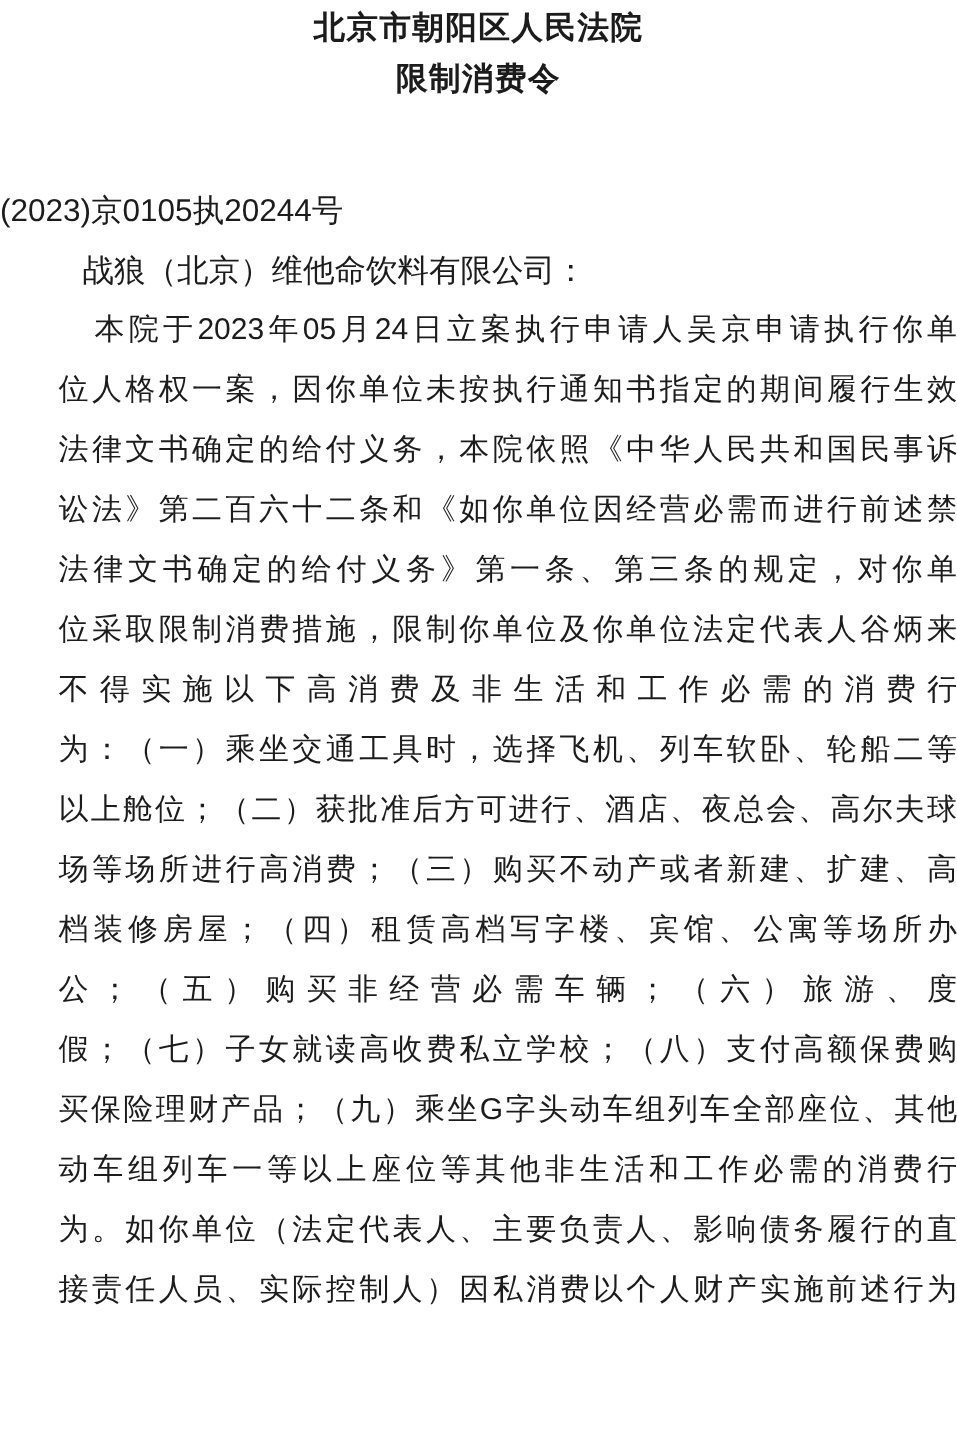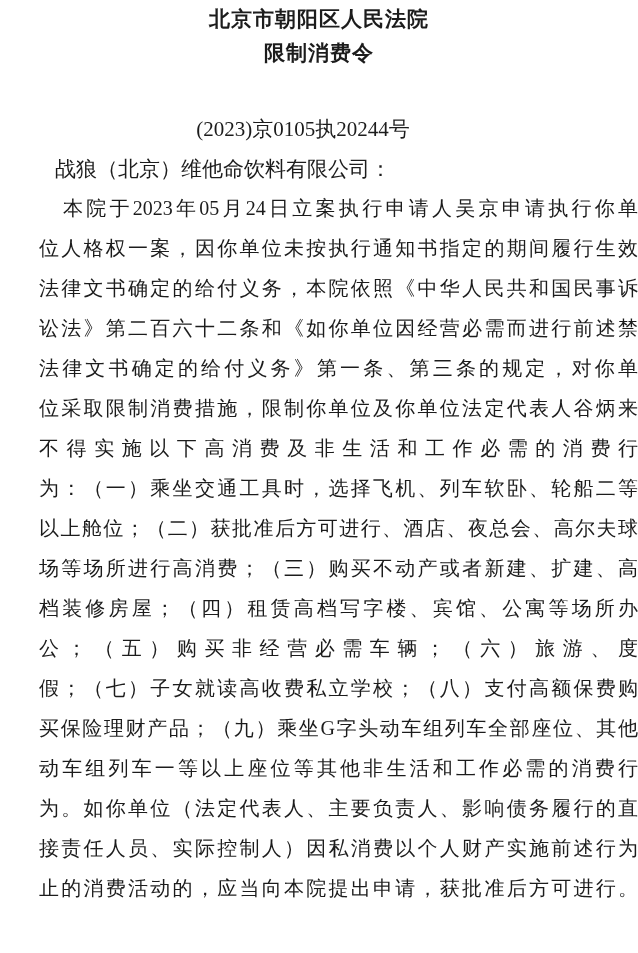--- a/index.html
+++ b/index.html
@@ -3,38 +3,38 @@
 <meta charset="utf-8">
 <style>
   html, body { margin: 0; padding: 0; background: #ffffff; }
   .page {
     position: relative;
     width: 638px;
     height: 953px;
     margin: 0;
     background: #ffffff;
     color: #1c1c1c;
-    font-family: Liberation Serif, serif;
+    font-family: Liberation Sans, sans-serif;
     overflow: hidden;
     box-sizing: border-box;
   }
   .titles {
     padding-top: 2px;
     text-align: center;
   }
   .court-name, .doc-title {
     font-size: 21px;
     font-weight: bold;
     line-height: 34px;
     letter-spacing: 1px;
   }
   .case-number {
-    margin-top: 46px;
+    margin-top: 58px;
     padding-right: 32px;
-    text-align: center;
+    text-align: left;
     font-size: 21px;
     line-height: 26px;
   }
   .addressee {
     margin-top: 12px;
     padding-left: 55px;
     font-size: 21px;
     line-height: 30px;
   }
   .body-text {
@@ -77,16 +77,15 @@
     <div class="bline">为：（一）乘坐交通工具时，选择飞机、列车软卧、轮船二等</div>
     <div class="bline">以上舱位；（二）获批准后方可进行、酒店、夜总会、高尔夫球</div>
     <div class="bline">场等场所进行高消费；（三）购买不动产或者新建、扩建、高</div>
     <div class="bline">档装修房屋；（四）租赁高档写字楼、宾馆、公寓等场所办</div>
     <div class="bline">公；（五）购买非经营必需车辆；（六）旅游、度</div>
     <div class="bline">假；（七）子女就读高收费私立学校；（八）支付高额保费购</div>
     <div class="bline">买保险理财产品；（九）乘坐G字头动车组列车全部座位、其他</div>
     <div class="bline">动车组列车一等以上座位等其他非生活和工作必需的消费行</div>
     <div class="bline">为。如你单位（法定代表人、主要负责人、影响债务履行的直</div>
     <div class="bline">接责任人员、实际控制人）因私消费以个人财产实施前述行为</div>
-    <div class="bline">止的消费活动的，应当向本院提出申请，获批准后方可进行。</div>
   </div>
 
 </div>
 
 </body></html>

